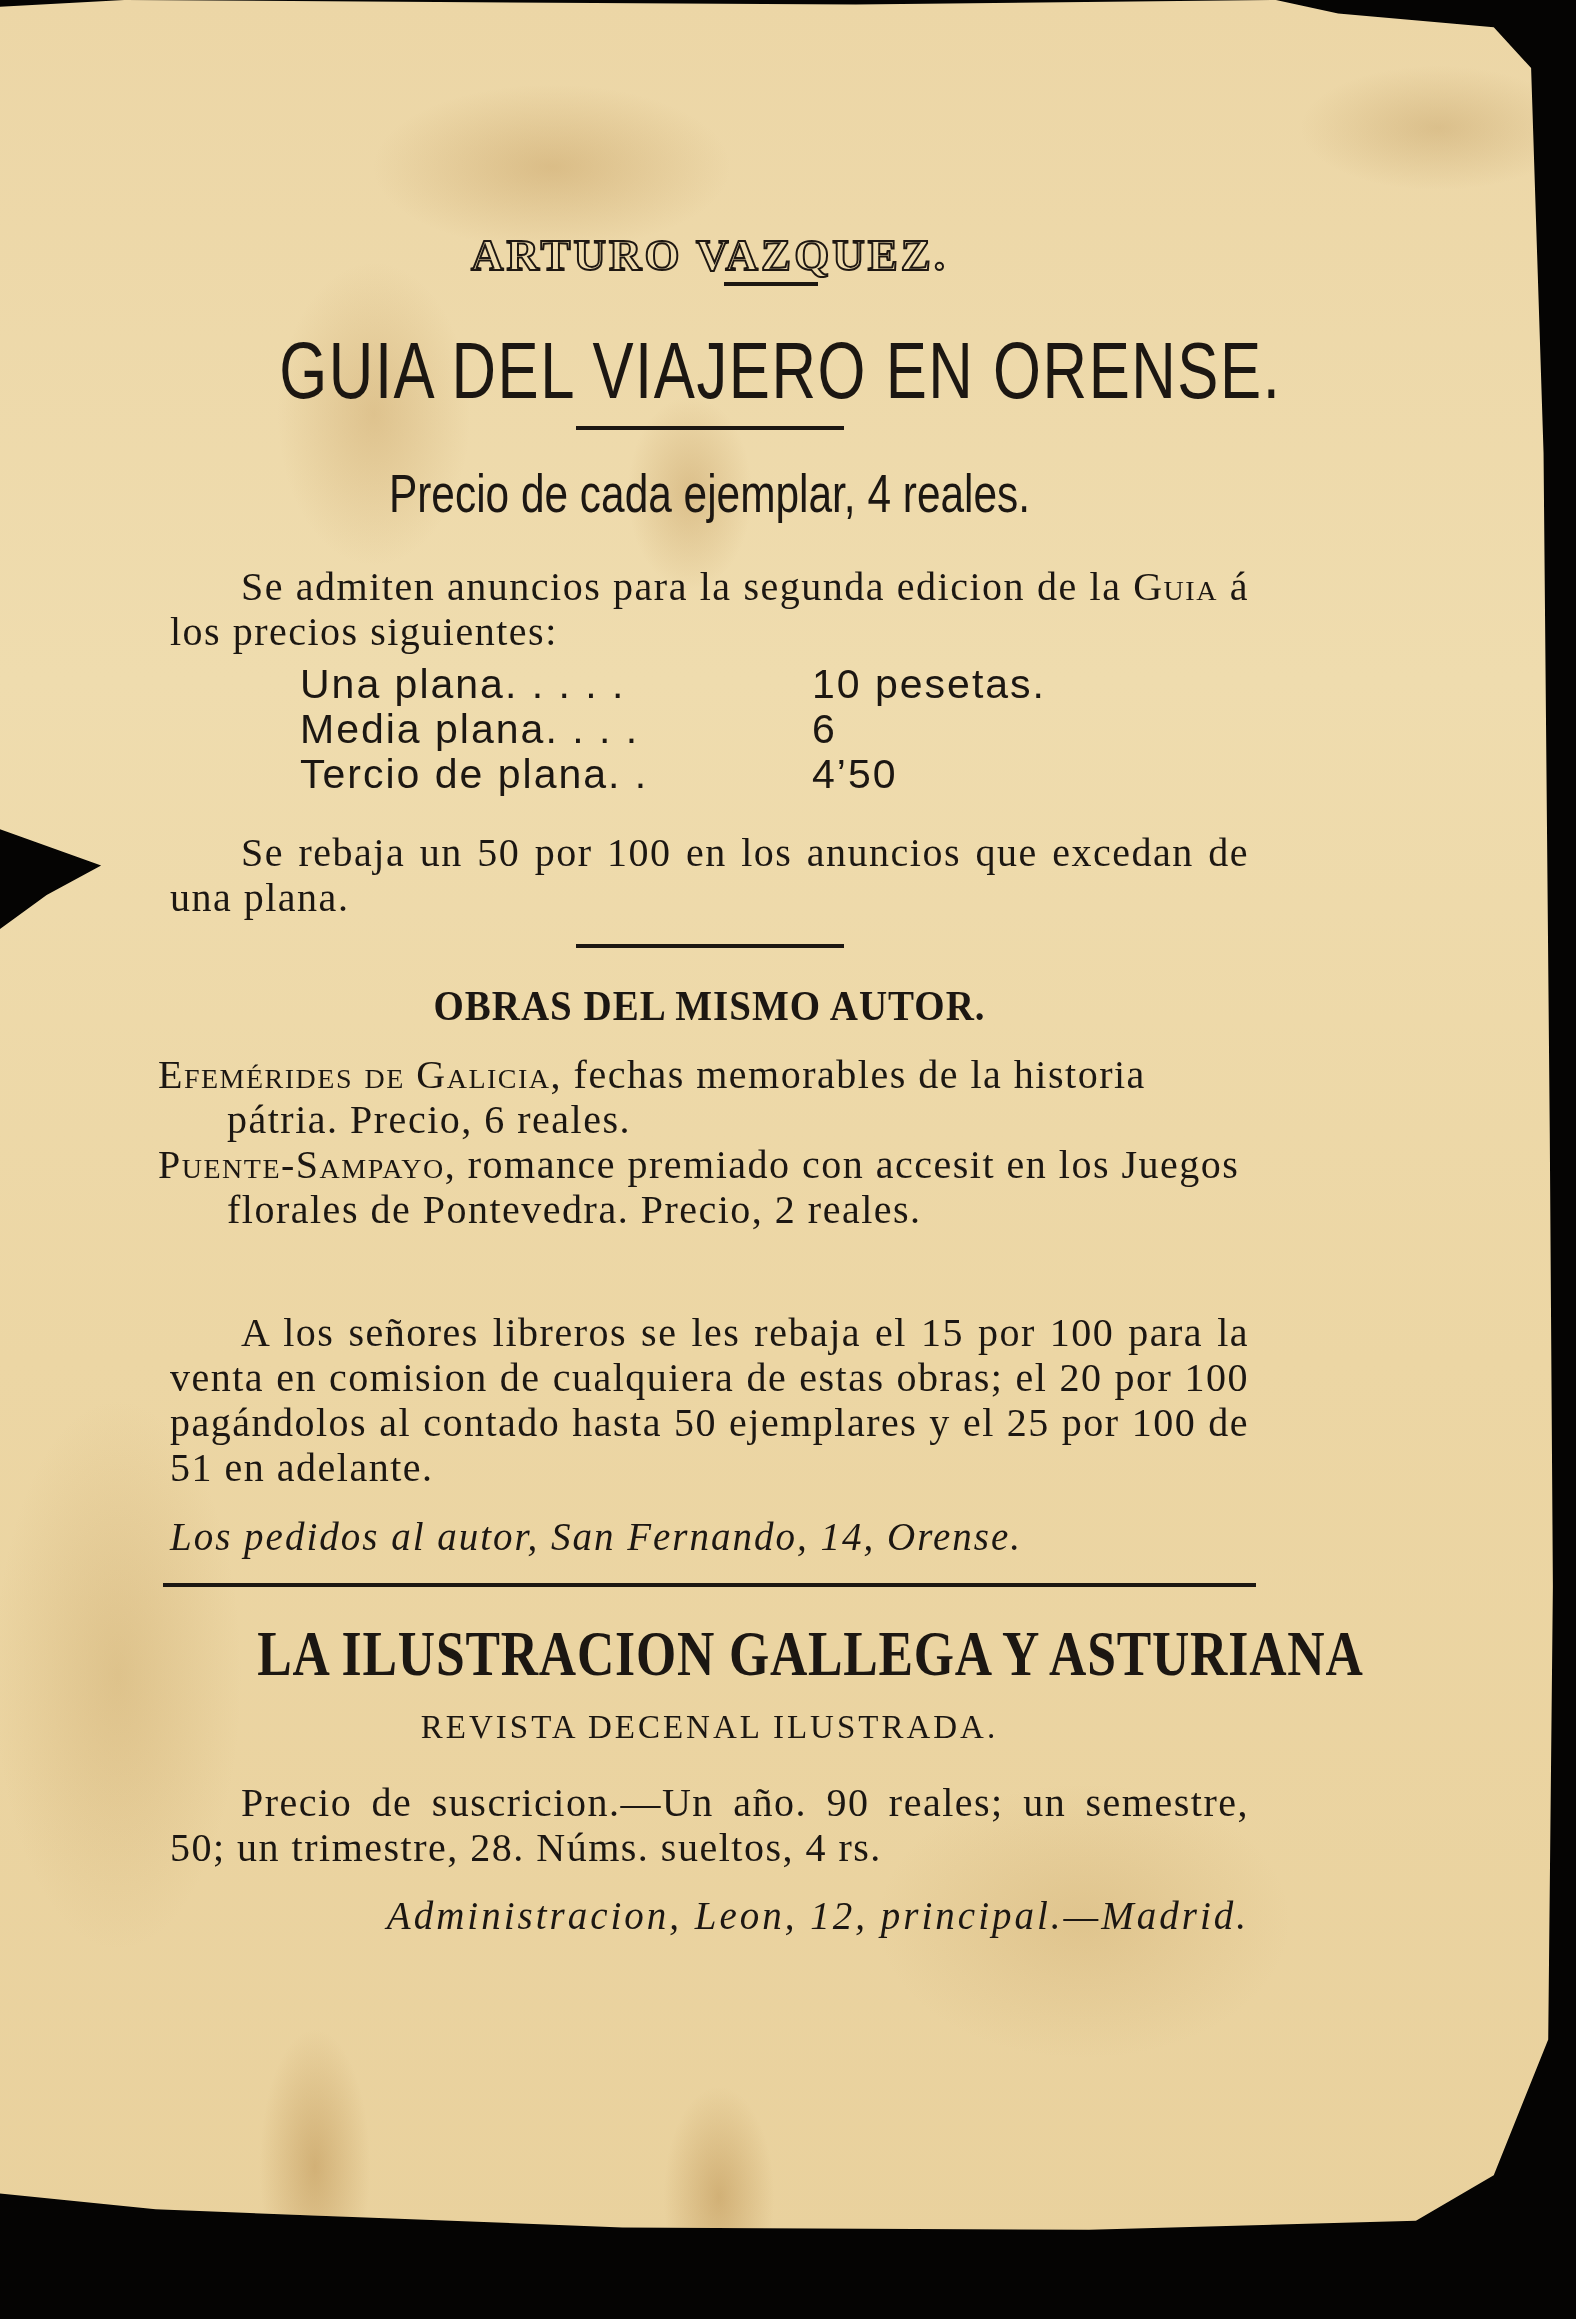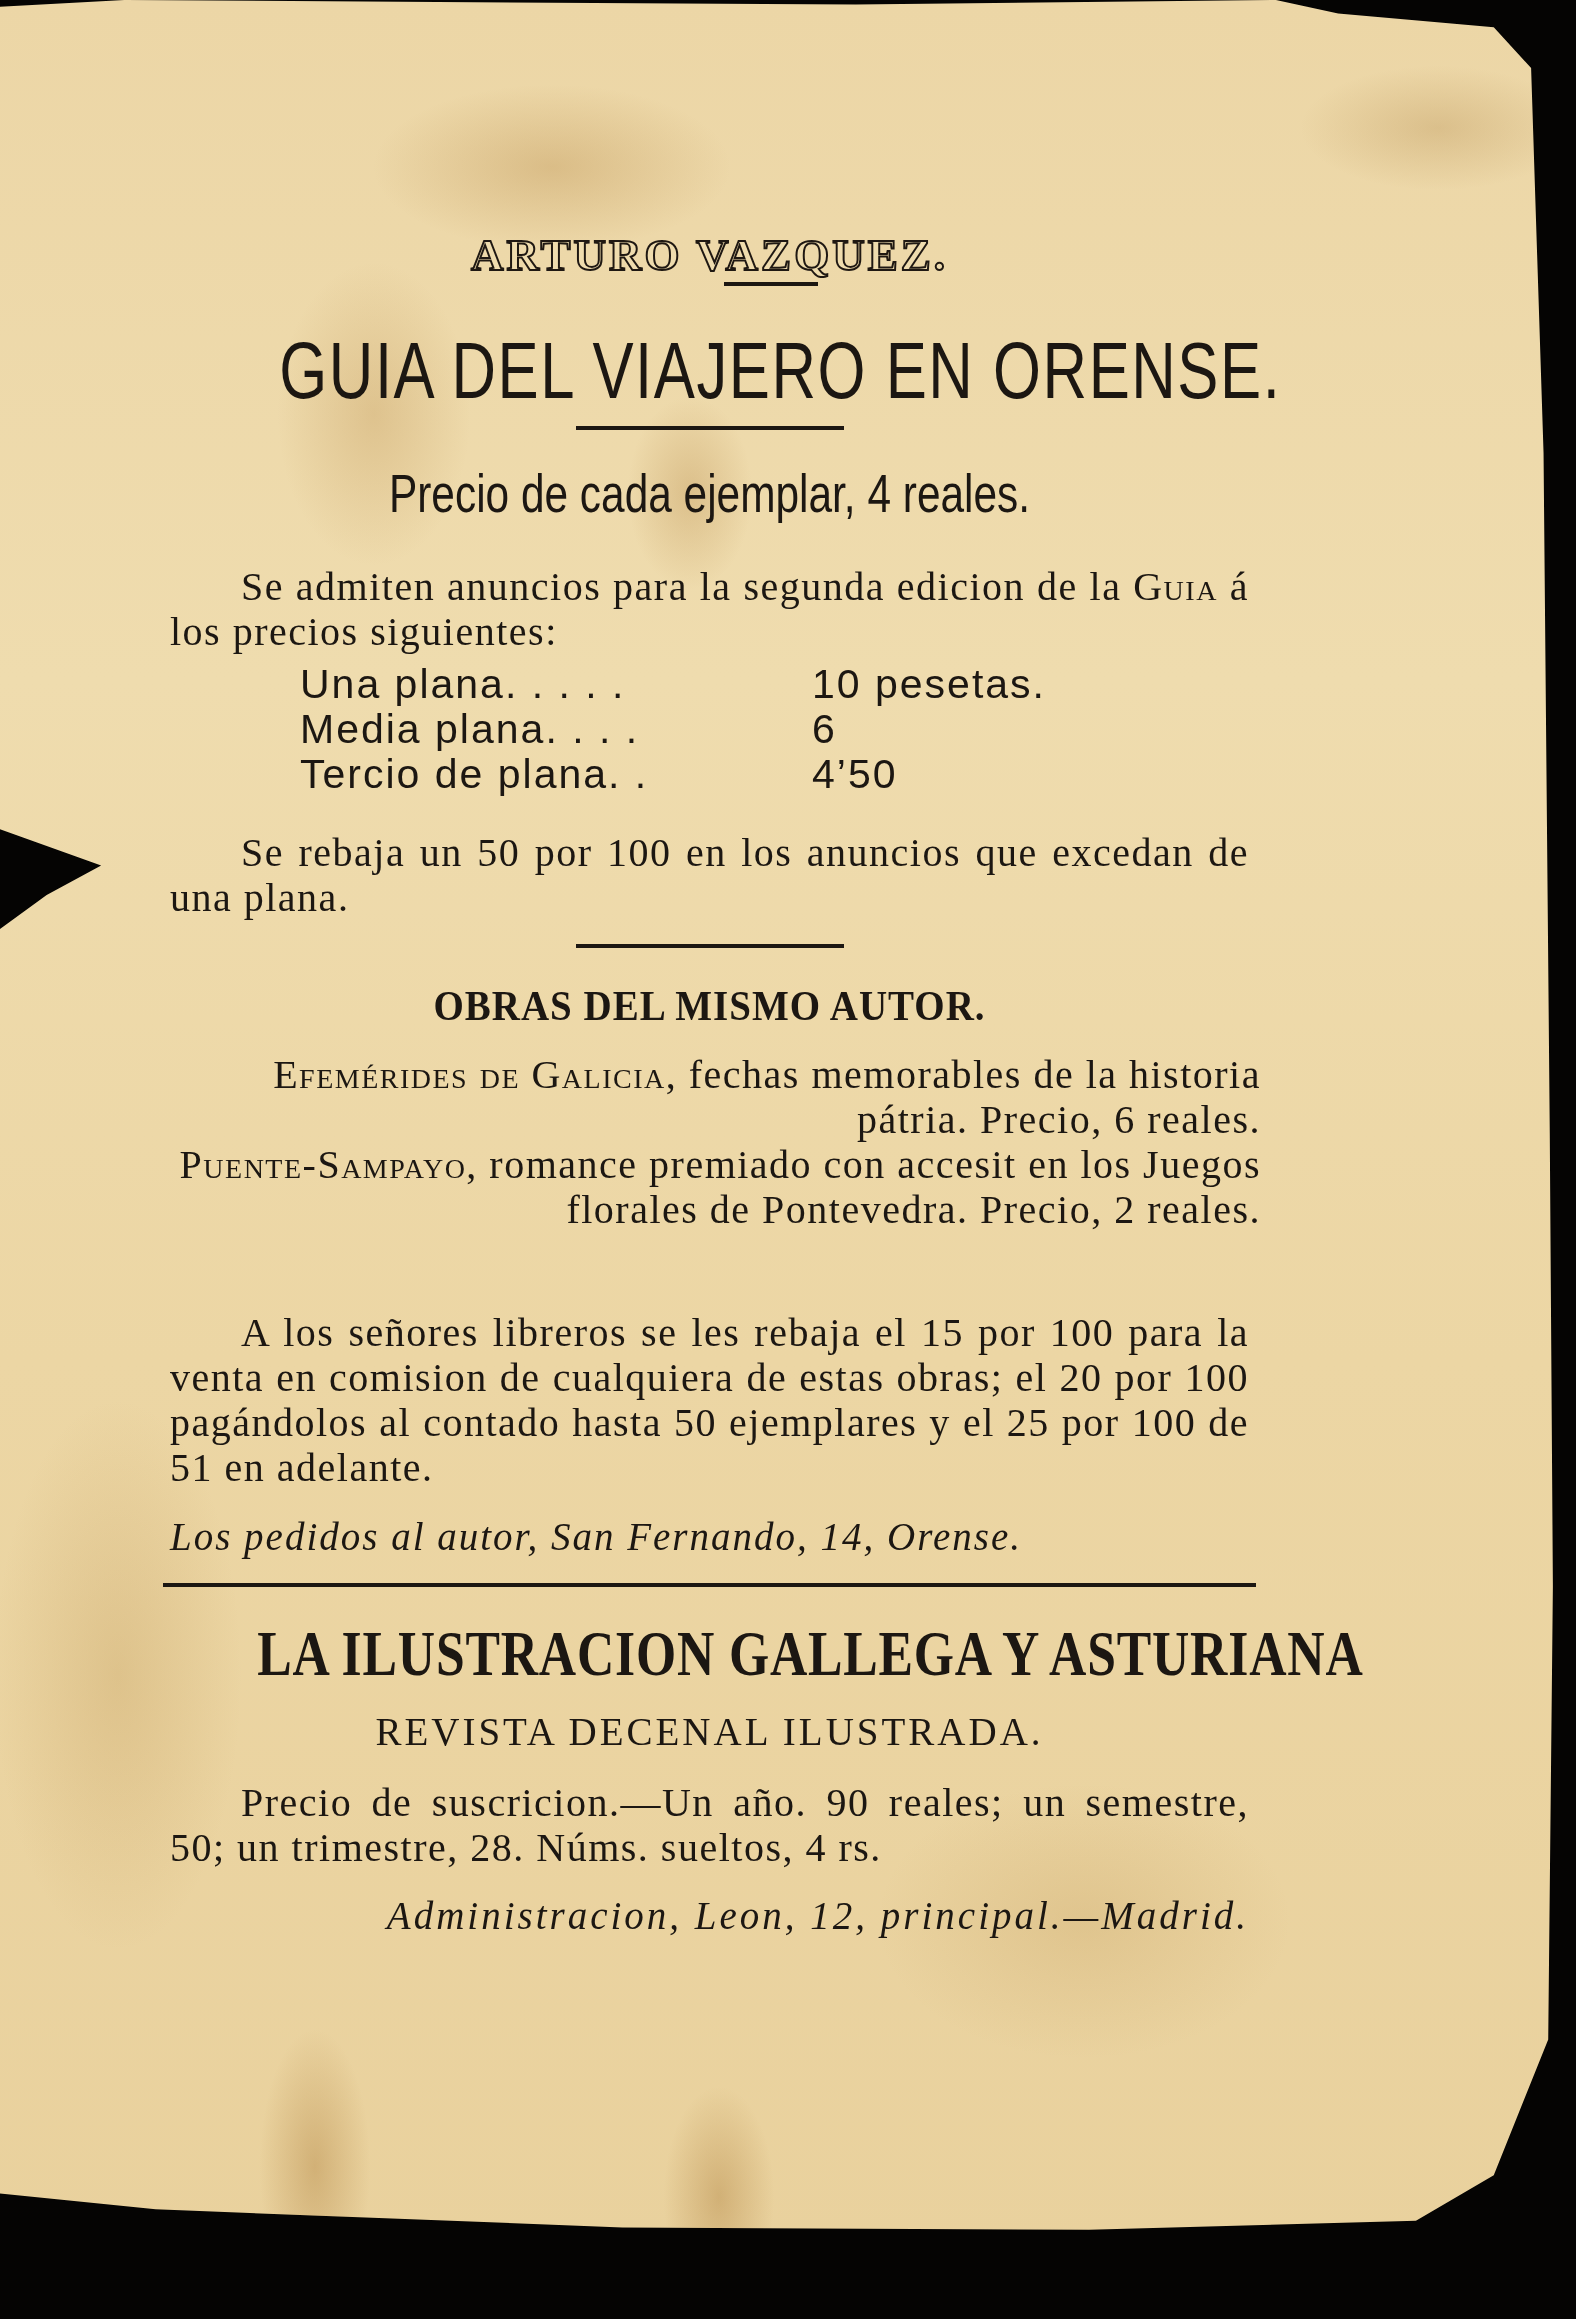--- a/index.html
+++ b/index.html
@@ -43,27 +43,27 @@
     position: absolute; left: 300px; top: 662px; font-family: "Liberation Sans", sans-serif;
     font-size: 41px; font-weight: normal; line-height: 45px; letter-spacing: 2px;
   }
   .rate-row { display: flex; }
   .rate-label { width: 512px; white-space: pre; }
   .rate-val { white-space: nowrap; }
   .section-head {
     top: 983px; font-size: 39px; font-weight: bold; letter-spacing: 1px;
     font-family: "Liberation Serif", serif; transform: scaleY(1.1);
   }
-  .work { font-size: 40px; line-height: 45px; margin: 0; padding-left: 69px; text-indent: -69px; letter-spacing: 1.5px; text-align: right; }
+  .work { font-size: 40px; line-height: 45px; margin: 0; padding-left: 69px; text-indent: -69px; letter-spacing: 1.5px; }
   .italic { font-style: italic; font-size: 39px; letter-spacing: 2px; }
   .mag-title {
     top: 1618px; font-size: 63px; font-weight: bold; font-family: "Liberation Serif", serif;
     transform: scaleX(0.82); transform-origin: center; white-space: nowrap; letter-spacing: 1px;
   }
-  .mag-sub { top: 1709px; font-size: 39px; letter-spacing: 3px; }
+  .mag-sub { top: 1709px; font-size: 33px; letter-spacing: 3px; }
 </style>
 </head>
 <body>
 
 <div class="paper"></div>
 
 <div class="block center author">ARTURO VAZQUEZ.</div>
 <div class="rule" style="left:724px; top:282px; width:94px; height:3.9px;"></div>
 
 <div class="block center title">GUIA DEL VIAJERO EN ORENSE.</div>

